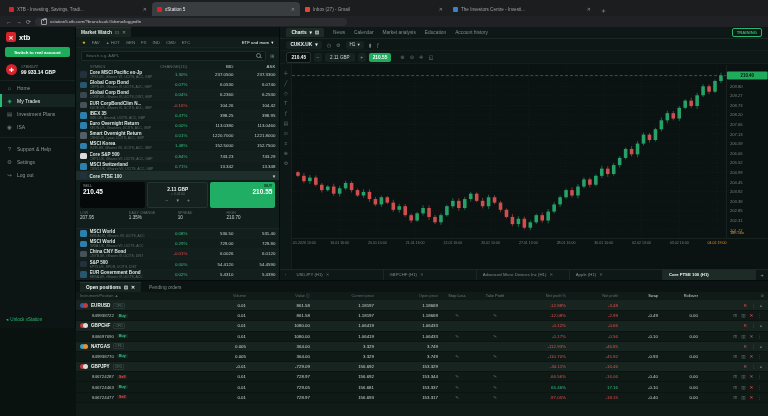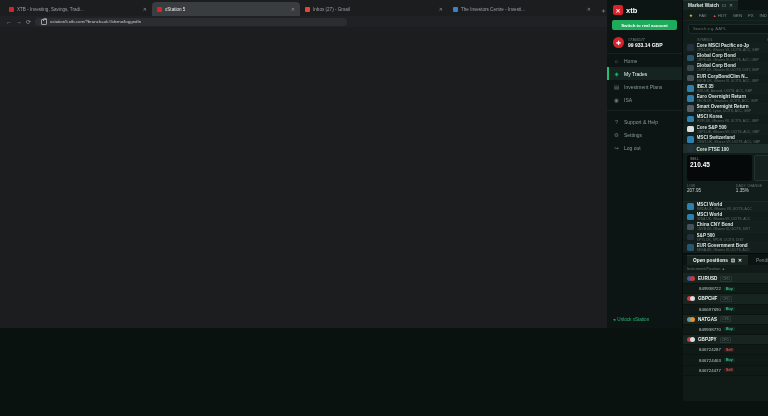--- a/index.html
+++ b/index.html
@@ -1,17 +1,17 @@
 <!DOCTYPE html>
 <html><head>
 <meta charset="utf-8">
 <style>
   html,body{margin:0;padding:0;width:768px;height:416px;overflow:hidden;background:#0a1210;
     font-family:"Liberation Sans",sans-serif;-webkit-font-smoothing:antialiased;}
-  .screen{width:768px;height:328px;display:flex;flex-direction:row;font-size:5px;color:#cfd9d6;}
+  .screen{width:768px;height:328px;display:flex;flex-direction:column;font-size:5px;color:#cfd9d6;}
   
   .chrome{flex:0 0 27px;background:#1b1d1e;}
   .tabbar{height:16px;display:flex;align-items:flex-end;padding-left:4px;}
   .btab{width:138px;height:14px;display:flex;align-items:center;gap:3px;padding:0 5px;border-radius:4px 4px 0 0;
     color:#9aa0a6;font-size:4.6px;overflow:hidden;white-space:nowrap;}
   .btab.active{background:#3a3d3f;color:#e8eaed;}
   .btab .fav{width:5px;height:5px;border-radius:1px;flex:0 0 5px;}
   .btab .ttl{flex:1;overflow:hidden;text-overflow:ellipsis;}
   .btab .bx{color:#8b9094;font-size:5px;}
   .newtab{color:#9aa0a6;font-size:7px;margin-left:4px;}

